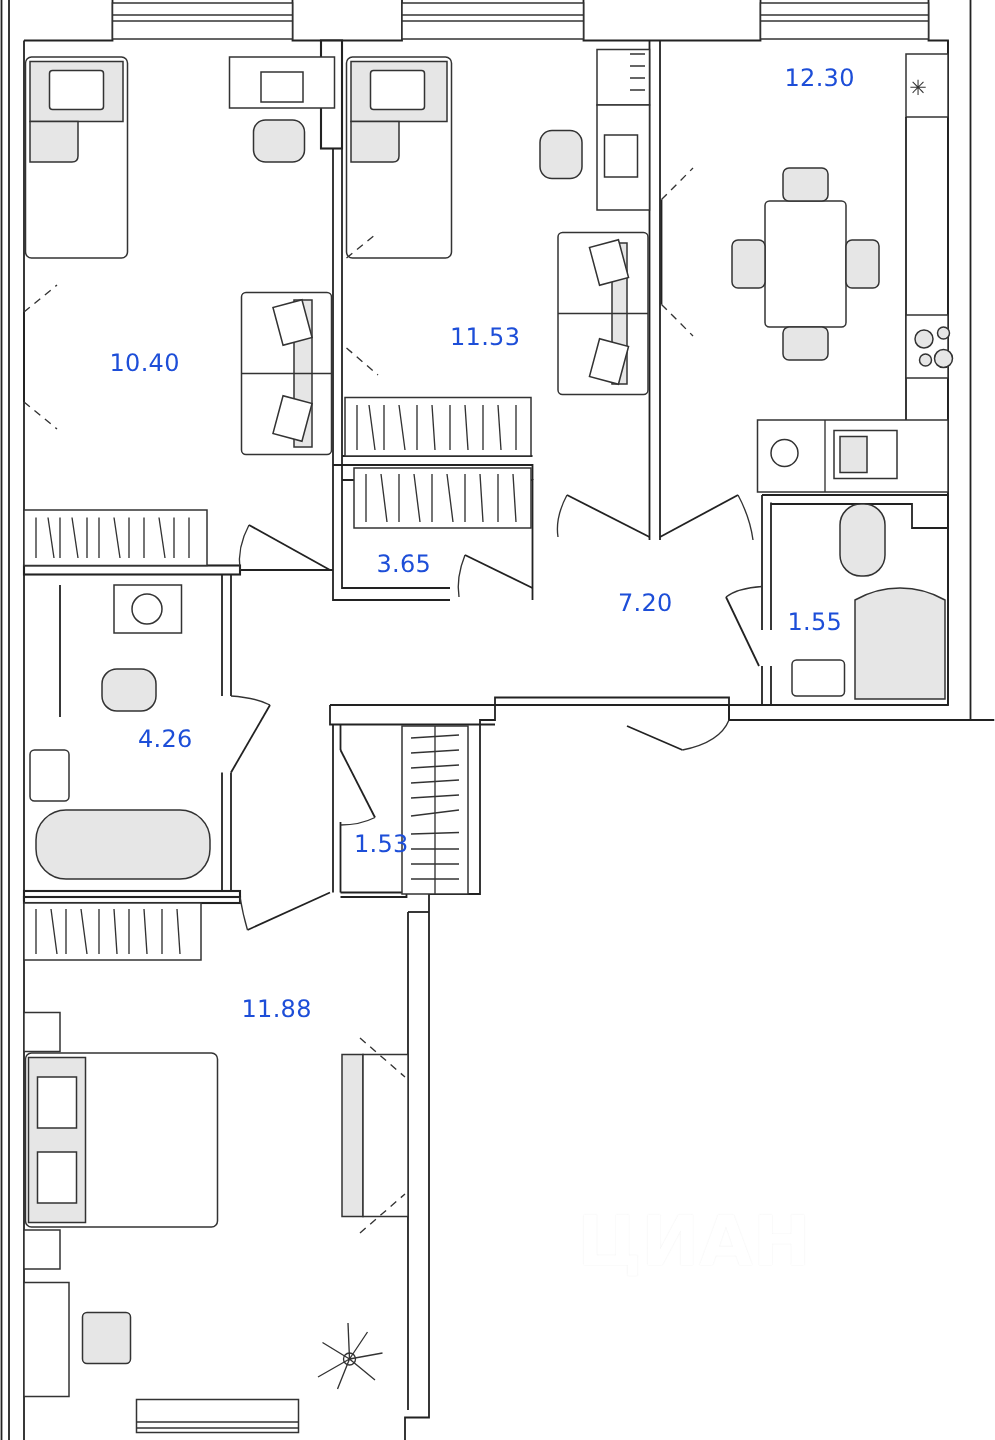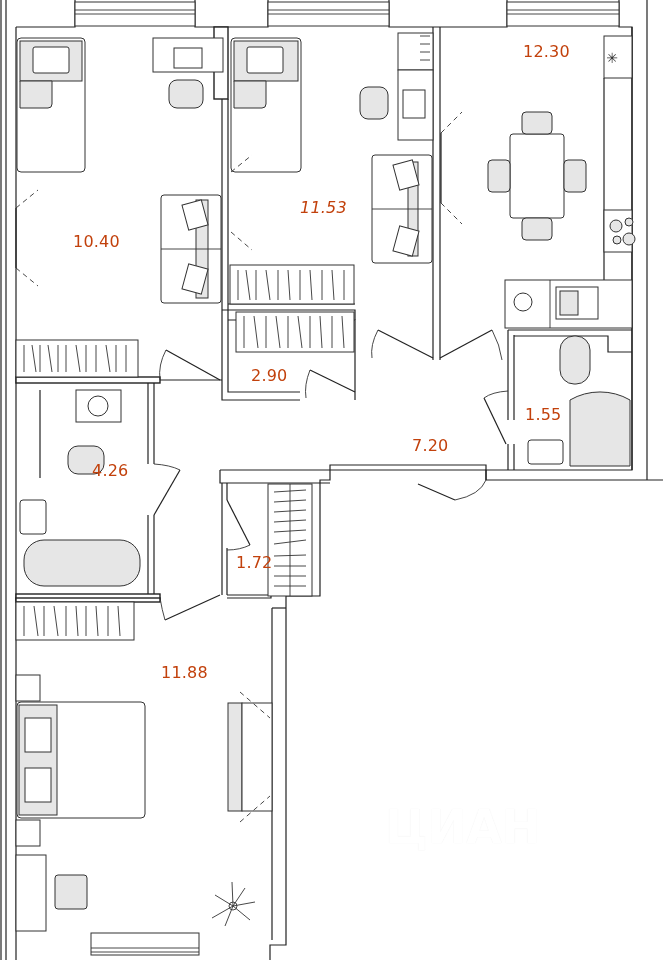--- a/index.html
+++ b/index.html
@@ -5,21 +5,21 @@
   html, body { margin: 0; padding: 0; background: #ffffff; }
   body { width: 663px; height: 960px; overflow: hidden; position: relative; font-family: "DejaVu Sans", "Liberation Sans", sans-serif; }
   #plan { position: absolute; left: 0; top: 0; width: 663px; height: 960px; }
   .wall { fill: #ffffff; stroke: #222; stroke-width: 1.4; }
   .line { fill: none; stroke: #222; stroke-width: 1.2; }
   .thin { fill: none; stroke: #333; stroke-width: 0.9; }
   .fur { fill: #ffffff; stroke: #333; stroke-width: 1; }
   .grey { fill: #e6e6e6; stroke: #333; stroke-width: 1; }
   .dash { fill: none; stroke: #333; stroke-width: 0.9; stroke-dasharray: 5 4; }
   .win { fill: #ffffff; stroke: #333; stroke-width: 1; }
-  .label { position: absolute; font-family: "DejaVu Sans", "Liberation Sans", sans-serif; font-size: 16px; color: #c2410c; letter-spacing: 0.2px; white-space: nowrap; }
+  .label { position: absolute; font-family: "DejaVu Sans", "Liberation Sans", sans-serif; font-size: 16px; color: #1d4ed8; letter-spacing: 0.2px; white-space: nowrap; }
   .watermark { position: absolute; left: 385px; top: 800px; font-family: "DejaVu Sans", sans-serif; font-size: 46px; font-weight: bold; color: #ffffff; text-shadow: 0 0 1px #e8e8e8; opacity: 0.9; }
 </style>
 </head>
 <body>
 
 <svg id="plan" viewBox="0 0 663 960" xmlns="http://www.w3.org/2000/svg">
 
   <g>
     <polyline class="line" points="1,0 1,960"></polyline>
     <polyline class="line" points="6,0 6,960"></polyline>
@@ -240,22 +240,22 @@
     <line class="dash" x1="240" y1="692" x2="270" y2="718"></line>
     <line class="dash" x1="240" y1="822" x2="270" y2="796"></line>
     <g>
       <circle class="thin" cx="233" cy="906" r="4"></circle>
       <path class="thin" d="M233,906 L215,895 M233,906 L245,888 M233,906 L255,902 M233,906 L250,920 M233,906 L225,926 M233,906 L212,918 M233,906 L232,882"></path>
     </g>
   </g>
 </svg>
 
 <div class="label" style="left:73px;top:232px;">10.40</div>
-<div class="label" style="left:300px;top:198px;font-style:italic;">11.53</div>
+<div class="label" style="left:300px;top:215px;">11.53</div>
 <div class="label" style="left:523px;top:42px;">12.30</div>
-<div class="label" style="left:251px;top:366px;">2.90</div>
-<div class="label" style="left:412px;top:392px;margin-top:44px;">7.20</div>
+<div class="label" style="left:251px;top:366px;">3.65</div>
+<div class="label" style="left:412px;top:392px;">7.20</div>
 <div class="label" style="left:525px;top:405px;">1.55</div>
-<div class="label" style="left:92px;top:461px;">4.26</div>
-<div class="label" style="left:236px;top:553px;">1.72</div>
+<div class="label" style="left:92px;top:483px;">4.26</div>
+<div class="label" style="left:236px;top:553px;">1.53</div>
 <div class="label" style="left:161px;top:663px;">11.88</div>
 
 <div class="watermark">ЦИАН</div>
 
 </body></html>

